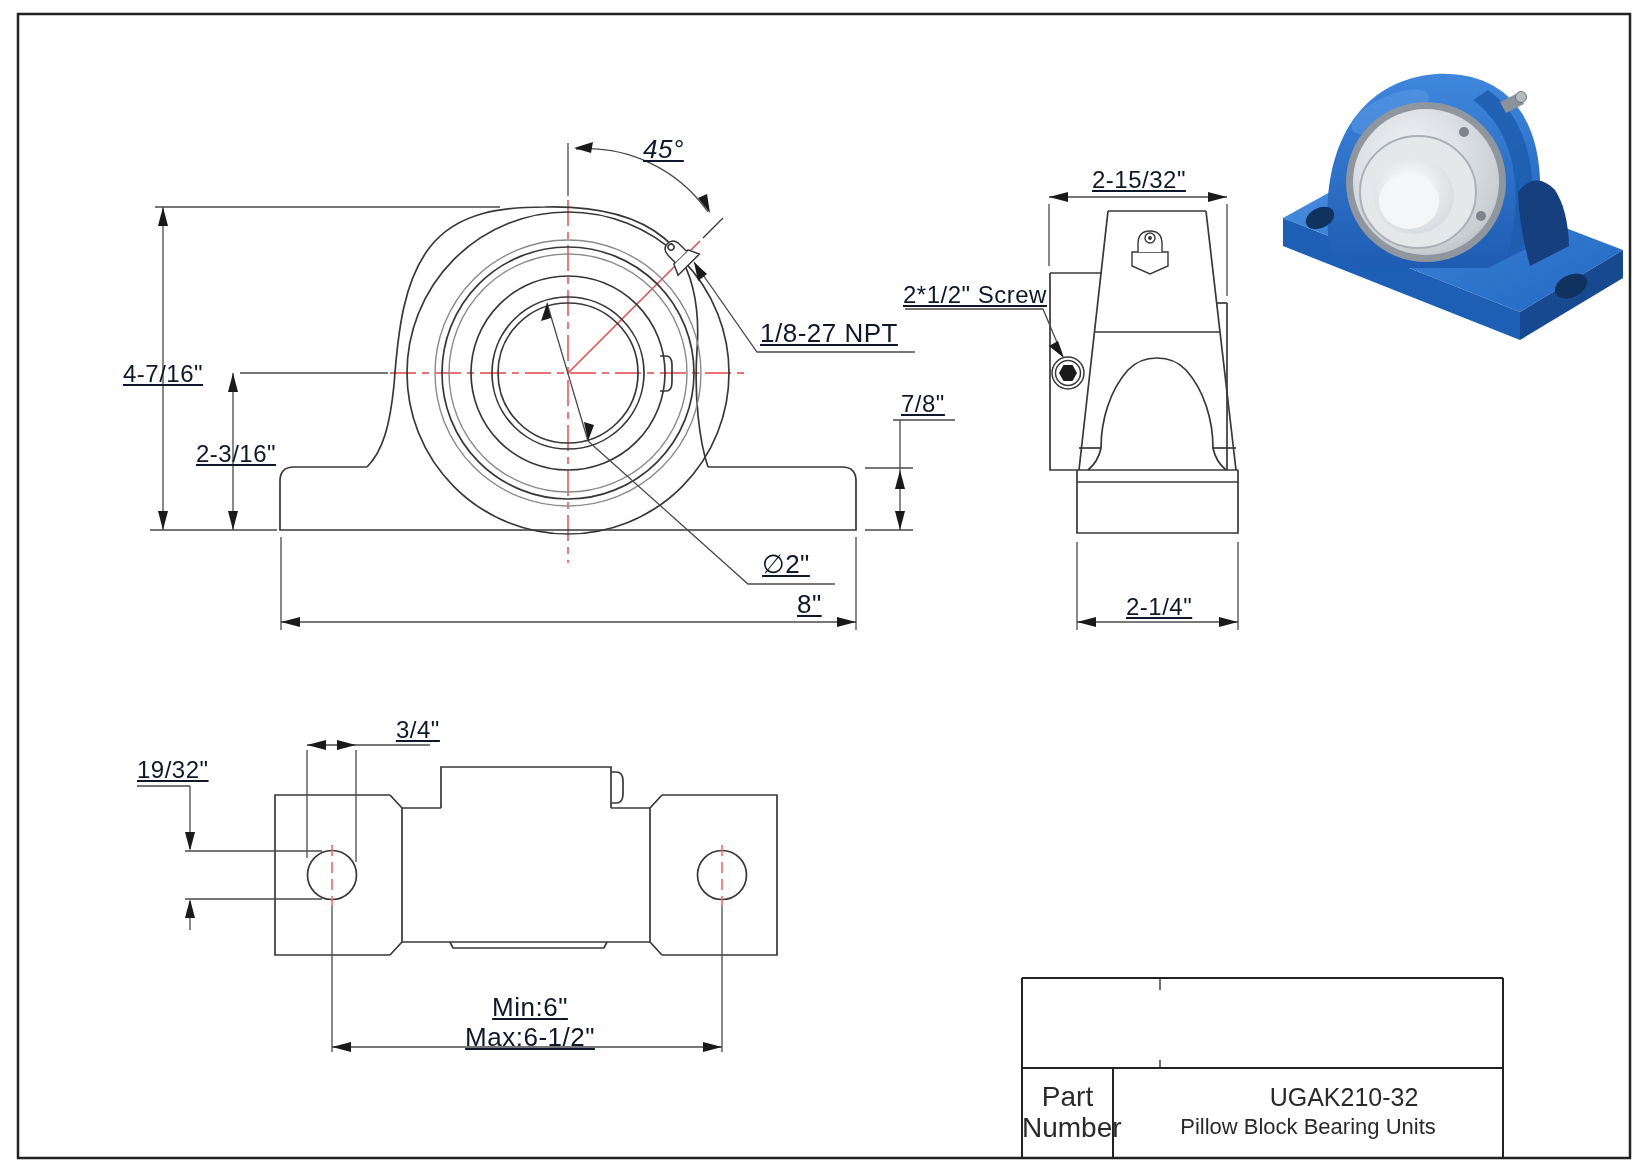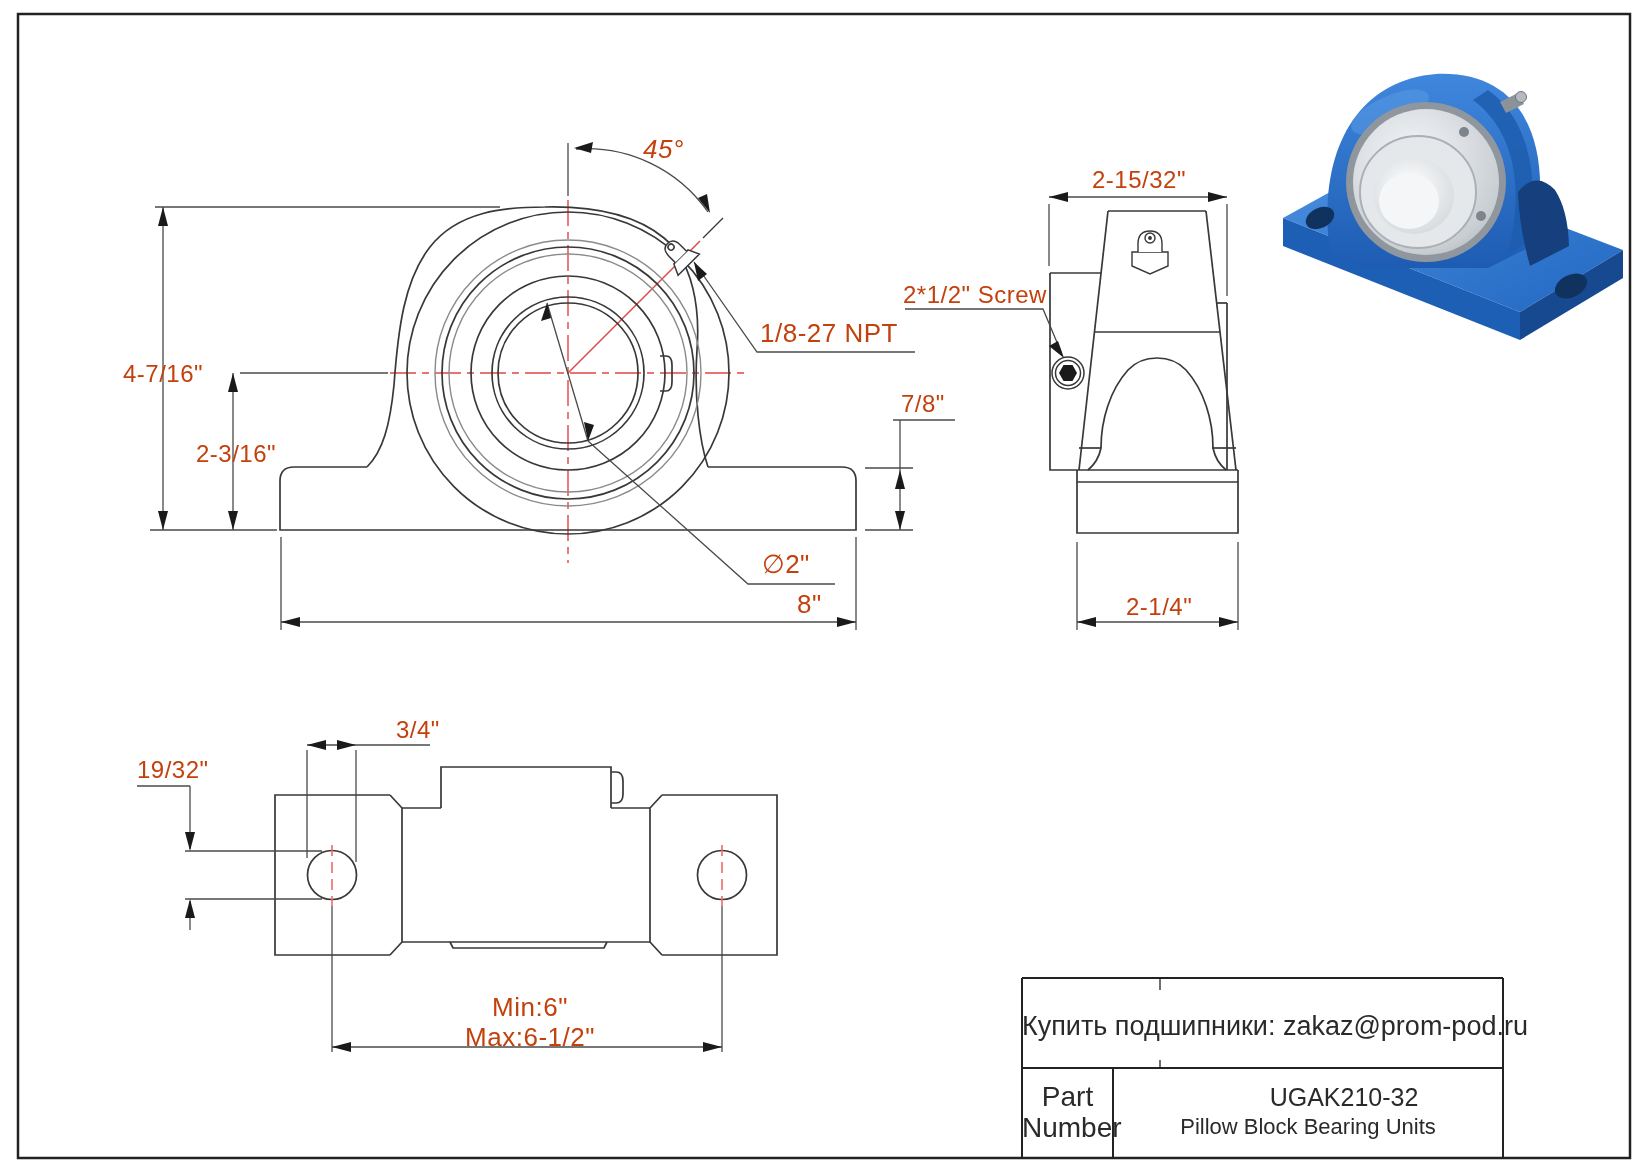--- a/index.html
+++ b/index.html
@@ -1,19 +1,19 @@
 <!DOCTYPE html>
 <html><head>
 <meta charset="utf-8">
 <style>
   html,body{margin:0;padding:0;background:#ffffff;}
   .canvas{position:relative;width:1647px;height:1165px;background:#ffffff;overflow:hidden;
           font-family:"Liberation Sans",sans-serif;color:#1f1f1f;}
   .drawing-svg{position:absolute;left:0;top:0;}
-  .dim-label{position:absolute;font-size:24px;color:#c2410c;white-space:nowrap;letter-spacing:0.5px;}
+  .dim-label{position:absolute;font-size:24px;color:#0f172a;white-space:nowrap;letter-spacing:0.5px;text-decoration:underline;}
   .dim-label.big{font-size:26px;}
   .dim-label.italic{font-style:italic;}
   .center{transform:translateX(-50%);}
   .tb-text{position:absolute;color:#2a2a2a;white-space:nowrap;}
   .bearing-3d{position:absolute;left:1268px;top:40px;}
 </style>
 </head>
 <body>
 
 <div class="canvas">
@@ -284,21 +284,20 @@
 
   <div class="dim-label" style="left:1092px;top:166px;">2-15/32"</div>
   <div class="dim-label" style="left:903px;top:281px;">2*1/2" Screw</div>
   <div class="dim-label" style="left:1126px;top:593px;">2-1/4"</div>
 
   <div class="dim-label" style="left:396px;top:716px;">3/4"</div>
   <div class="dim-label" style="left:137px;top:756px;">19/32"</div>
   <div class="dim-label big center" style="left:530px;top:992px;">Min:6"</div>
   <div class="dim-label big center" style="left:530px;top:1022px;">Max:6-1/2"</div>
 
-  <div class="tb-text" style="left:1022px;top:1011px;width:481px;text-align:center;font-size:27px;">Купить подшипники: zakaz@prom-pod.ru</div>
   <div class="tb-text" style="left:1022px;top:1081px;width:91px;text-align:center;font-size:28px;line-height:31px;">
     <div>Part</div>
     <div>Number</div>
   </div>
   <div class="tb-text" style="left:1113px;top:1083px;width:462px;text-align:center;font-size:25px;">UGAK210-32</div>
   <div class="tb-text" style="left:1113px;top:1114px;width:390px;text-align:center;font-size:22px;">Pillow Block Bearing Units</div>
 
 </div>
 
 </body></html>

